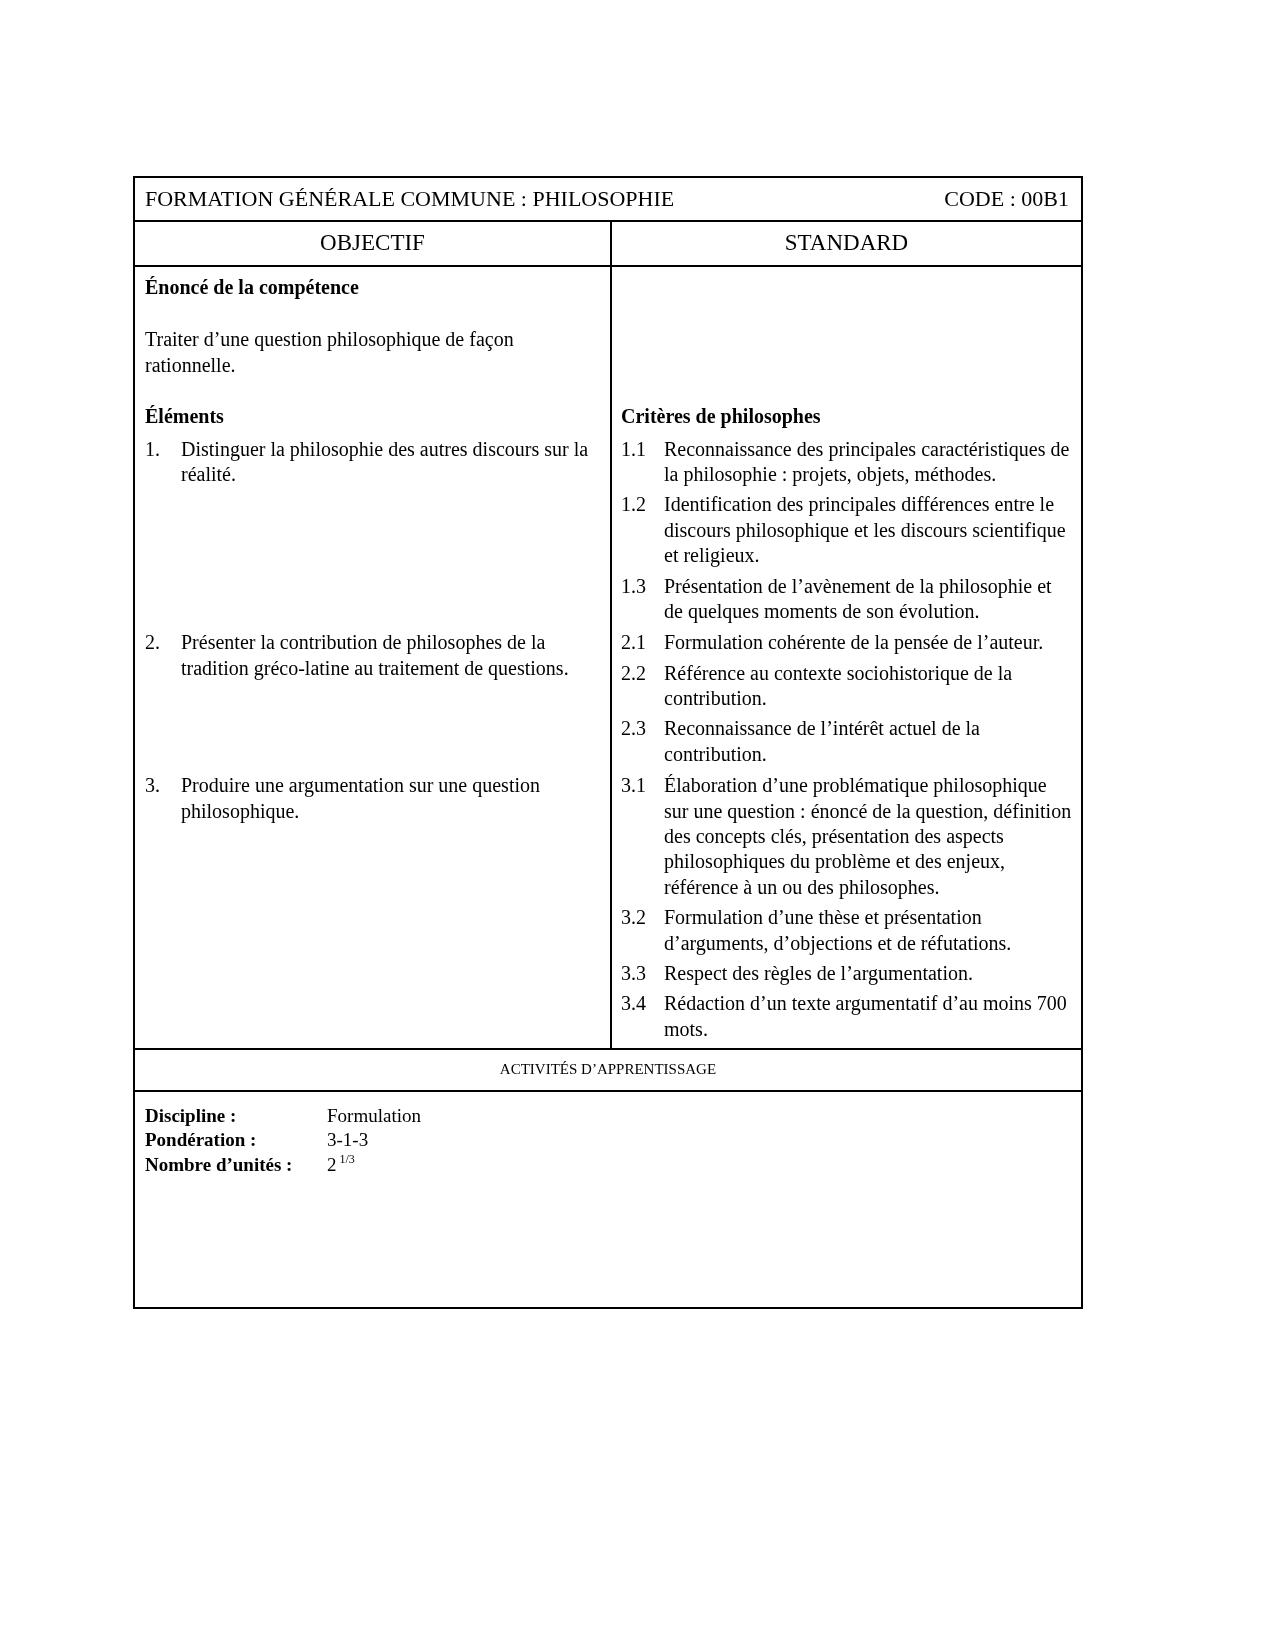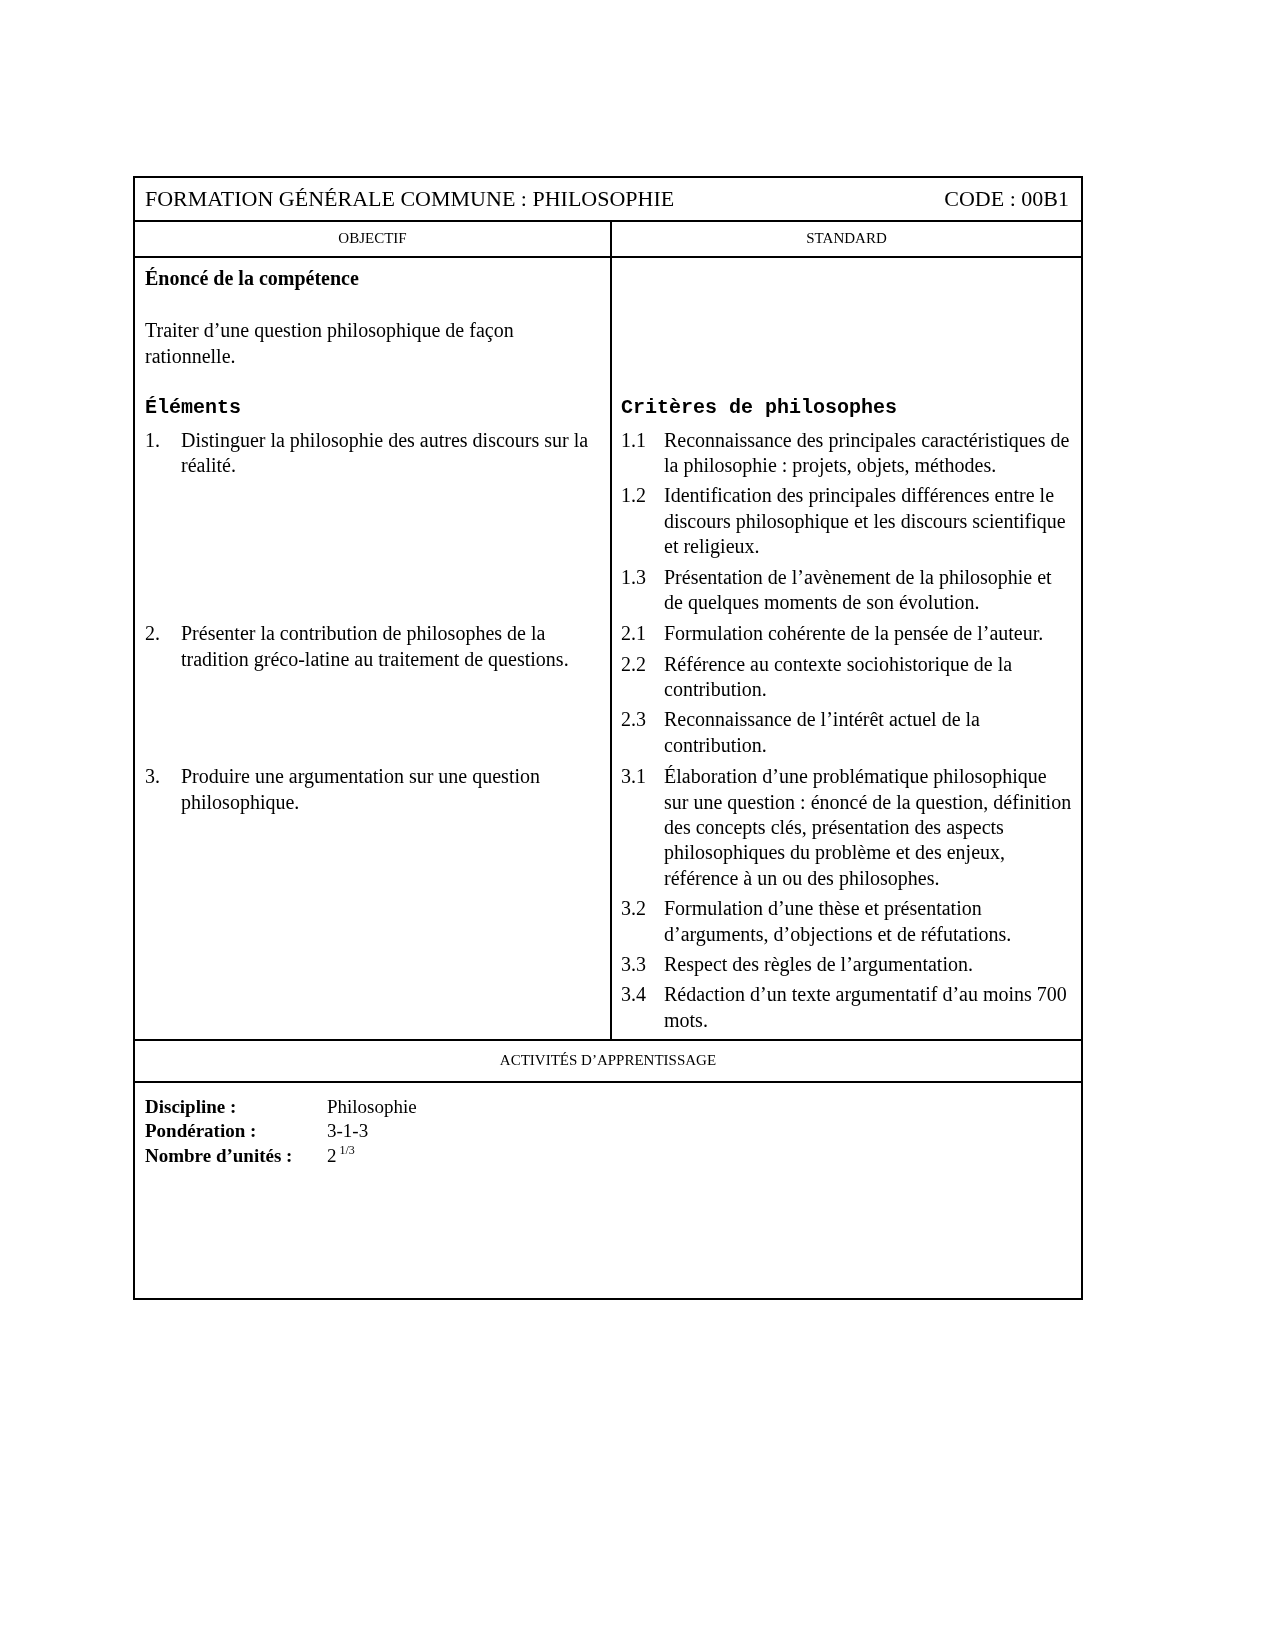--- a/index.html
+++ b/index.html
@@ -18,33 +18,33 @@
   }
 
   .row-title {
     display:flex; justify-content:space-between; align-items:baseline;
     padding:8px 12px 8px 10px; font-size:22px;
     border-bottom:2px solid #000000;
   }
 
   .row-colheads {
     display:grid; grid-template-columns:475px 1fr;
-    border-bottom:2px solid #000; font-size:15px;
+    border-bottom:2px solid #000; font-size:23px;
   }
   .colhead { text-align:center; padding:8px 0 9px 0; }
   .colhead + .colhead { border-left:2px solid #000; }
 
   .body-grid {
     display:grid; grid-template-columns:475px 1fr;
     font-size:20px; line-height:1.27;
   }
   .cell { padding:0 16px 0 10px; }
   .cell.r { border-left:2px solid #000; padding-left:9px; padding-right:8px; }
   .rowA { padding-top:8px; padding-bottom:26px; }
-  .rowB { padding-bottom:7px;font-family:Liberation Mono, monospace; }
+  .rowB { padding-bottom:7px; }
   .grp  { padding-bottom:6px; }
   .b { font-weight:bold; }
   .enonce-text { margin-top:27px; }
 
   .el-item { display:grid; grid-template-columns:36px 1fr; }
   .cr-item { display:grid; grid-template-columns:43px 1fr; margin-bottom:5px; }
   .cr-item:last-child { margin-bottom:0; }
 
   .row-activites {
     border-top:2px solid #000; border-bottom:2px solid #000;
@@ -161,21 +161,21 @@
         </div>
       </div>
 
     </div>
 
     <div class="row-activites">ACTIVITÉS D’APPRENTISSAGE</div>
 
     <div class="activities-body">
       <div class="act-row">
         <span class="b">Discipline :</span>
-        <span>Philosophie</span>
+        <span>Formulation</span>
       </div>
       <div class="act-row">
         <span class="b">Pondération :</span>
         <span>3-1-3</span>
       </div>
       <div class="act-row">
         <span class="b">Nombre d’unités :</span>
         <span><span>2</span><sup class="frac">1/3</sup></span>
       </div>
     </div>

